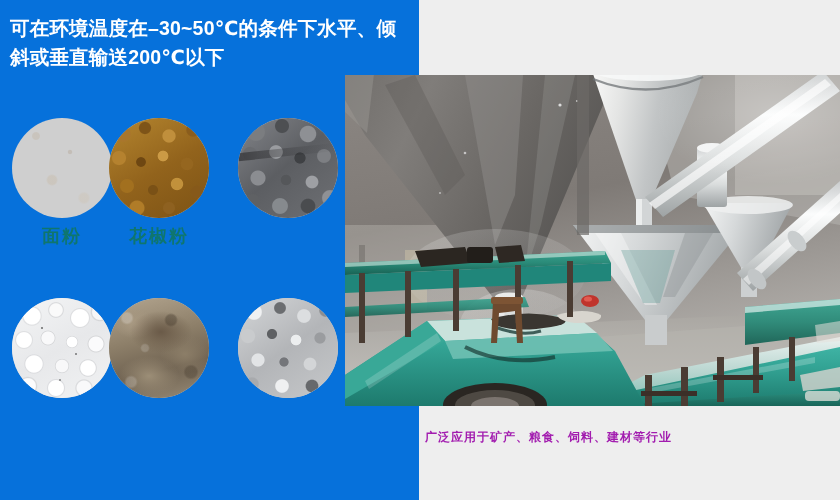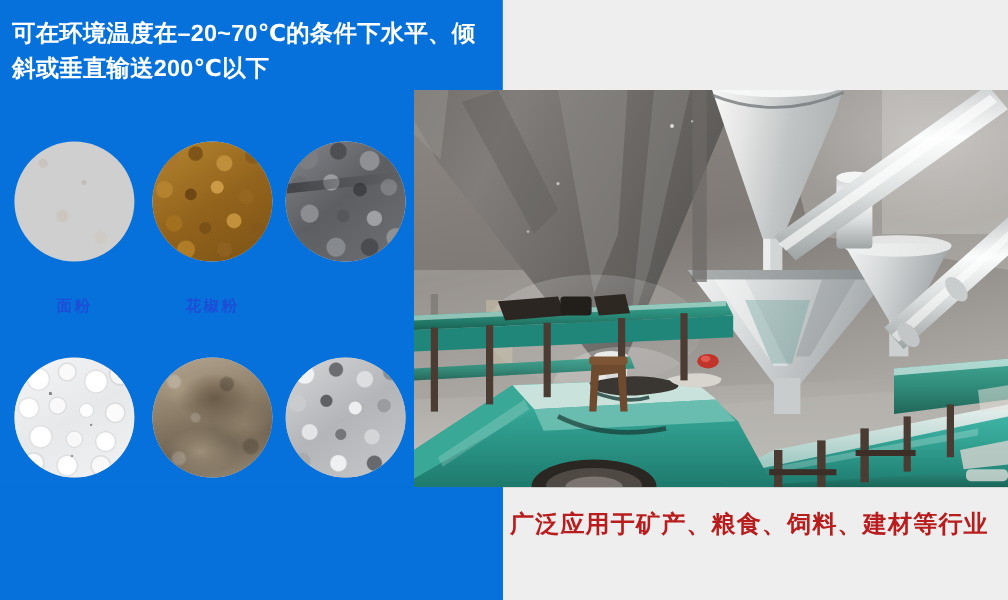--- a/index.html
+++ b/index.html
@@ -31,33 +31,33 @@
     color:#ffffff; font-size:19.5px; font-weight:bold;
     line-height:29px; letter-spacing:0.2px;
     white-space:pre-line;
   }
 
   
   .grid { position:absolute; left:0; top:118px; width:419px; }
   .row { position:relative; height:180px; }
   .cell { position:absolute; width:120px; text-align:center; }
   .cell.c0 { left:2px; }
-  .cell.c1 { left:117px;text-align:center; }
+  .cell.c1 { left:99px;text-align:center; }
   .cell.c2 { left:228px; }
 
   .thumb {
     width:100px; height:100px; border-radius:50%;
     margin:0 auto; overflow:hidden; position:relative;
     box-shadow:0 0 0 0 rgba(0,0,0,0);
     background:#cfcfcf;
   }
   .thumb .tex { position:absolute; inset:0; }
 
   .caption {
-    margin-top:26px; color:#1d4ed8; font-size:13px;
+    margin-top:7px; color:#0f766e; font-size:18px;
     font-weight:bold; letter-spacing:2px; line-height:22px;
   }
 
   
   .tex-flour {
     background:
       radial-gradient(ellipse 40% 30% at 30% 28%, #ffffff 0%, rgba(255,255,255,0) 70%),
       radial-gradient(ellipse 34% 26% at 68% 62%, #fbf8f2 0%, rgba(251,248,242,0) 72%),
       radial-gradient(ellipse 22% 18% at 82% 44%, #bda徒8 0%, rgba(0,0,0,0) 70%),
       radial-gradient(ellipse 18% 14% at 86% 48%, #9d8467 0%, rgba(157,132,103,0) 72%),
@@ -188,32 +188,32 @@
   
   .photo {
     position:absolute; left:345px; top:75px; width:495px; height:331px;
     overflow:hidden; background:#8e8b88;
   }
   .photo svg { display:block; }
 
   
   .bottom-caption {
     position:absolute; left:425px; top:424px; width:410px;
-    color:#b91c1c; font-size:20px; font-weight:bold;
+    color:#a21caf; font-size:12px; font-weight:bold;
     letter-spacing:1px; line-height:26px;
   }
 </style>
 </head>
 <body>
 
 <div id="canvas">
 
   <div class="blue-panel"></div>
 
-  <div class="heading">可在环境温度在–20~70℃的条件下水平、倾斜或垂直输送200℃以下</div>
+  <div class="heading">可在环境温度在–30~50℃的条件下水平、倾斜或垂直输送200℃以下</div>
 
   <div class="grid">
 
     <div class="row">
       <div class="cell c0">
         <div class="thumb">
           <div class="tex tex-flour"></div>
         </div>
         <div class="caption">面粉</div>
       </div>

